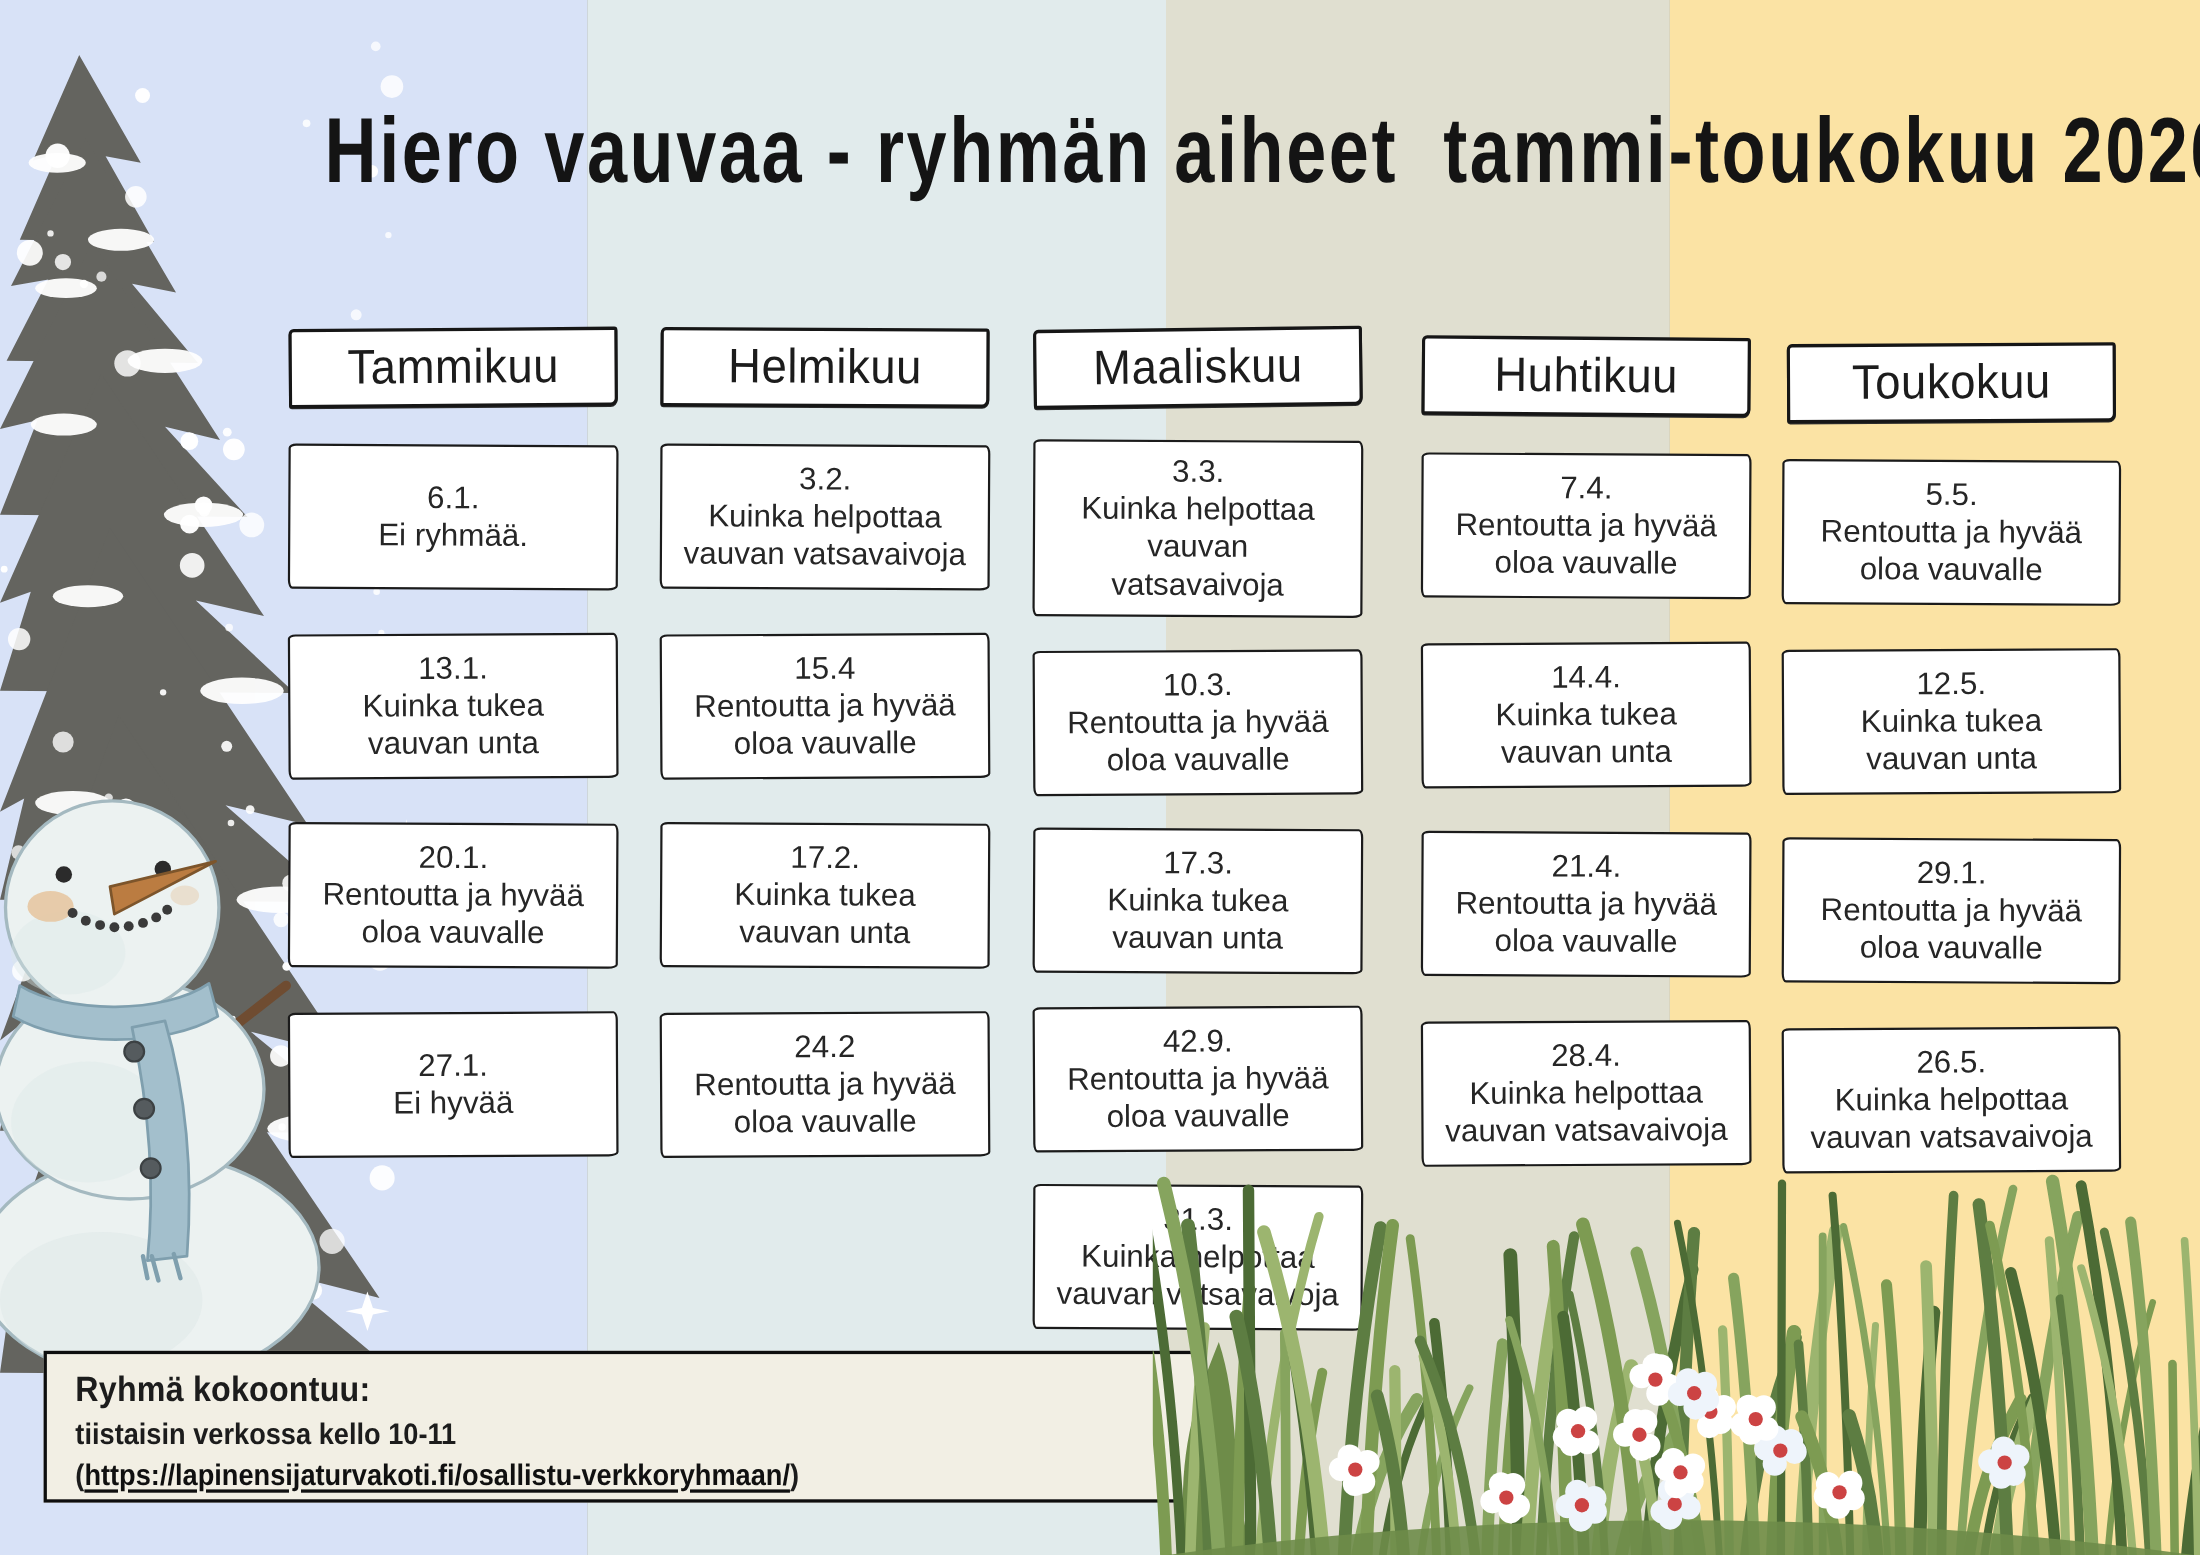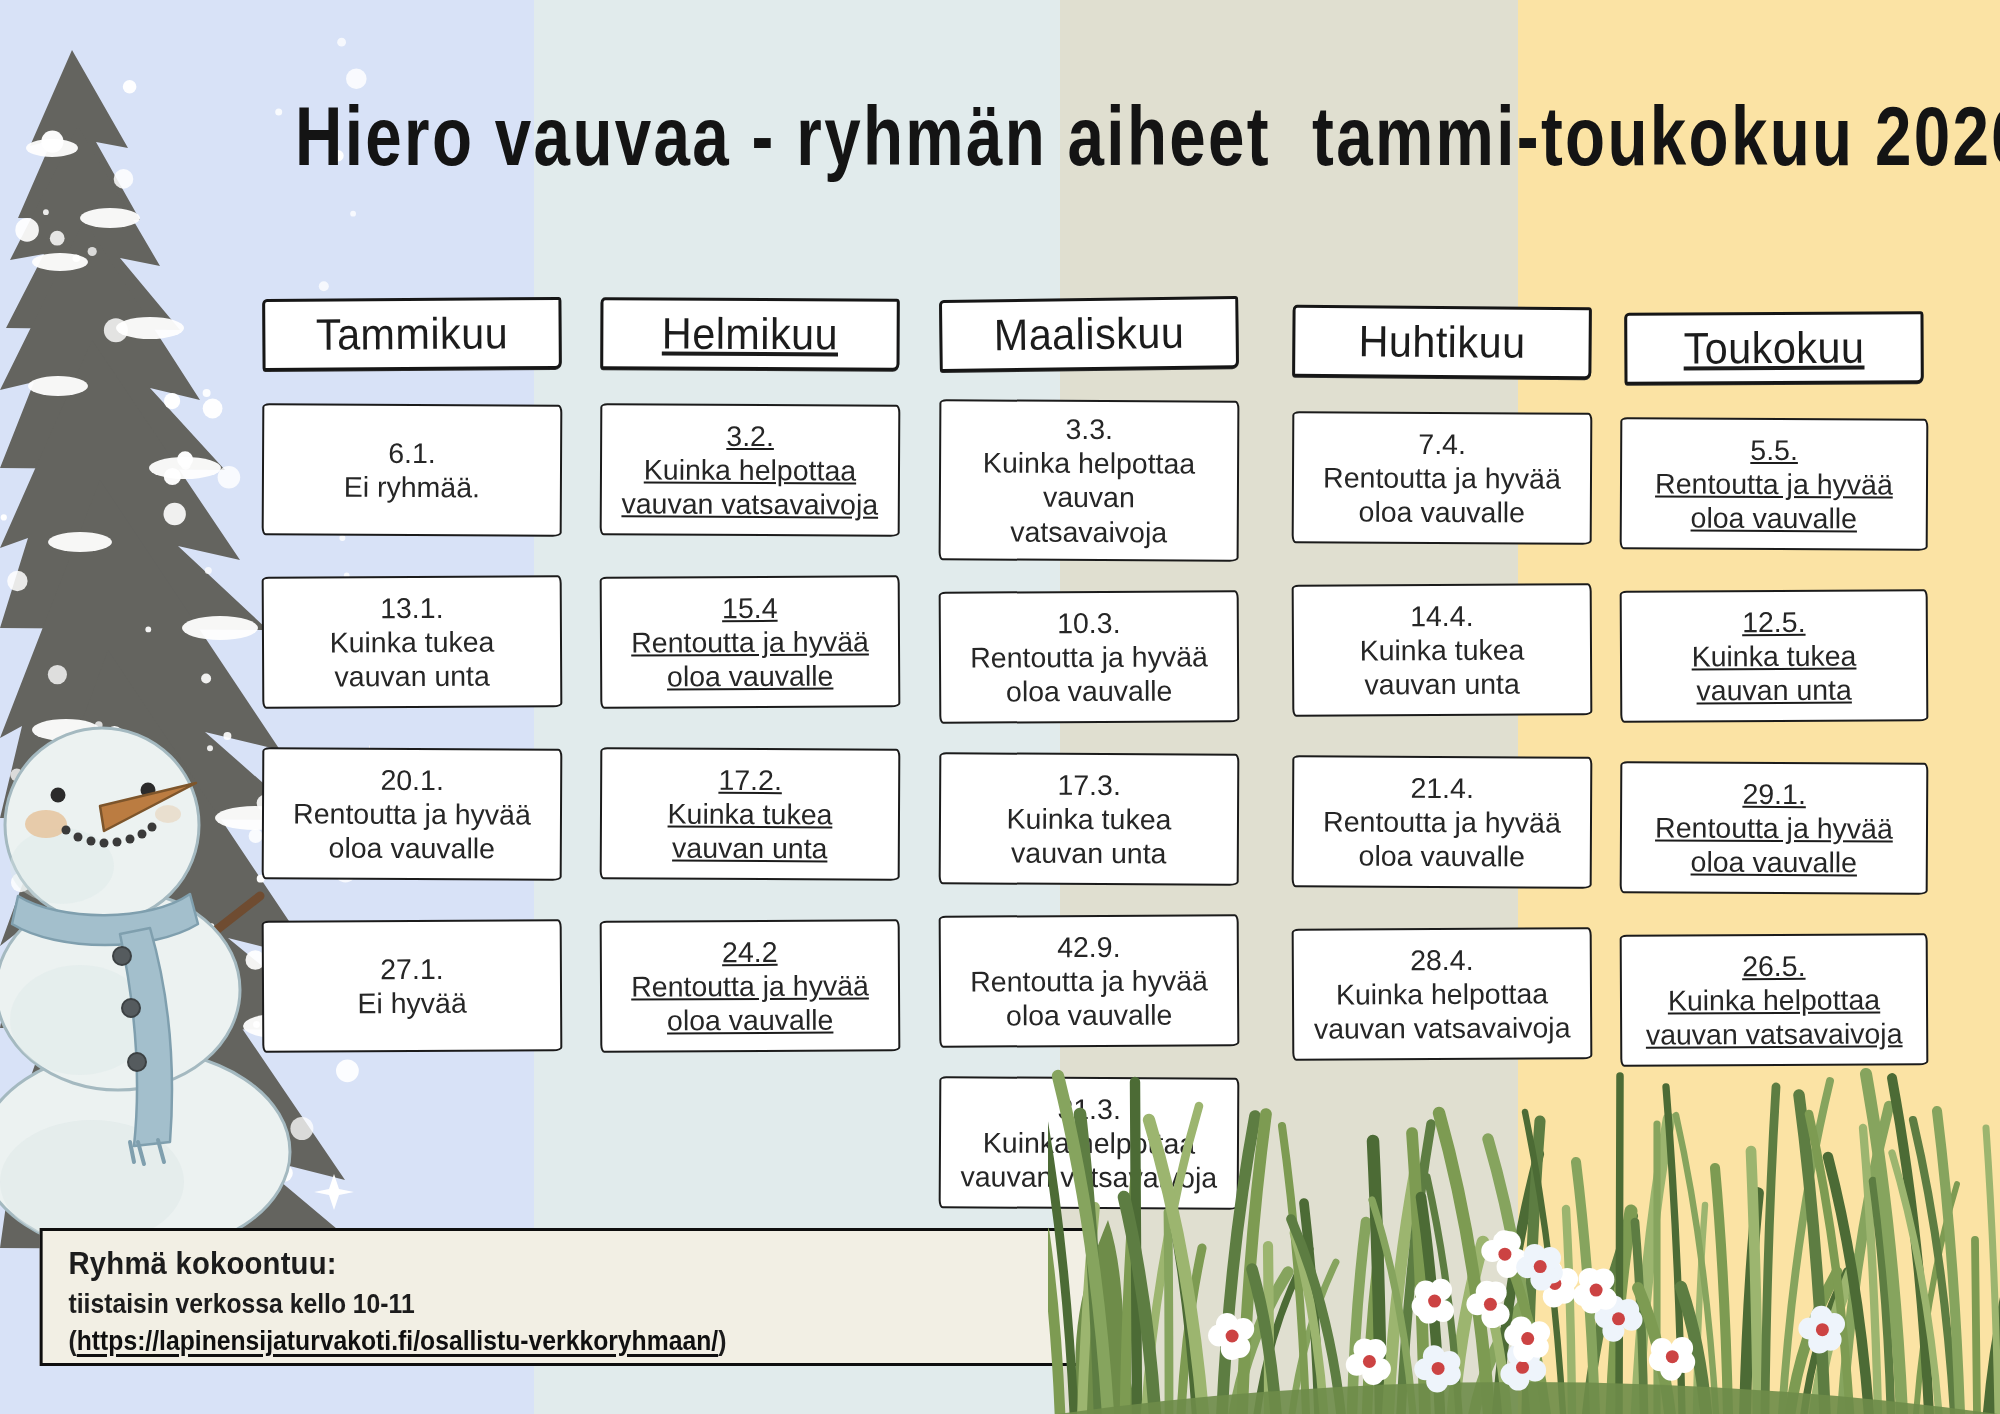--- a/index.html
+++ b/index.html
@@ -10,22 +10,22 @@
   .band2{left:534px;width:526px;background:var(--band2,#e1ebec);}
   .band3{left:1060px;width:458px;background:var(--band3,#e0dfd0);}
   .band4{left:1518px;width:482px;background:var(--band4,#fbe3a4);}
 
   .poster-title{position:absolute;top:88px;left:0;width:100%;padding-left:85px;box-sizing:border-box;
     text-align:center;font-size:84px;font-weight:700;letter-spacing:3px;white-space:pre;
     transform:scaleX(.78);transform-origin:52% 50%;color:#141414;z-index:4;margin:0;}
 
   .months{position:absolute;top:298px;left:0;width:100%;height:0;z-index:5;}
   .month-col{position:absolute;display:flex;flex-direction:column;align-items:center;gap:40px;width:312px;}
-  .col1{left:256px;}.col2{left:594px;text-decoration:underline;}.col3{left:933px;gap:30px;justify-content:space-between;}
-  .col4{left:1286px;top:8px;align-items:center;}.col5{left:1618px;top:14px;text-decoration:underline;}
+  .col1{left:256px;}.col2{left:594px;}.col3{left:933px;gap:30px;justify-content:space-between;}
+  .col4{left:1286px;top:8px;align-items:center;}.col5{left:1618px;top:14px;}
   .month-header{width:100%;height:66px;background:var(--card_bg,#fff);border:3px solid #161616;
     border-radius:5px 3px 7px 3px;display:flex;align-items:center;justify-content:center;
     font-size:44px;letter-spacing:.5px;transform:scaleX(.94) rotate(-0.4deg);margin-bottom:-6px;
     box-shadow:0 1px 0 #2b2b2b;}
   .col2 .month-header{transform:scaleX(.94) rotate(.25deg);}
   .col3 .month-header{transform:scaleX(.94) rotate(-0.7deg);margin-bottom:0;}
   .col4 .month-header{transform:scaleX(.94) rotate(.45deg);}
   .col5 .month-header{transform:scaleX(.94) rotate(-0.3deg);}
   .topic-card{width:300px;min-height:132px;box-sizing:border-box;background:var(--card_bg,#fff);
     border:2.5px solid #1b1b1b;border-radius:7px 4px 9px 4px/4px 8px 4px 8px;

